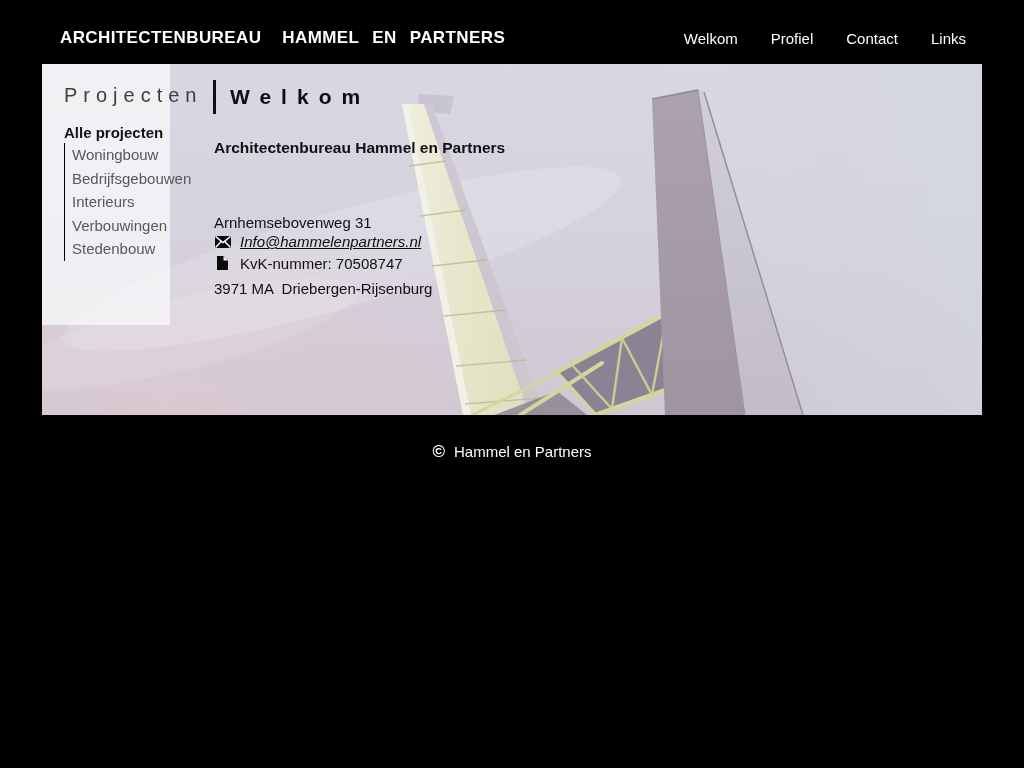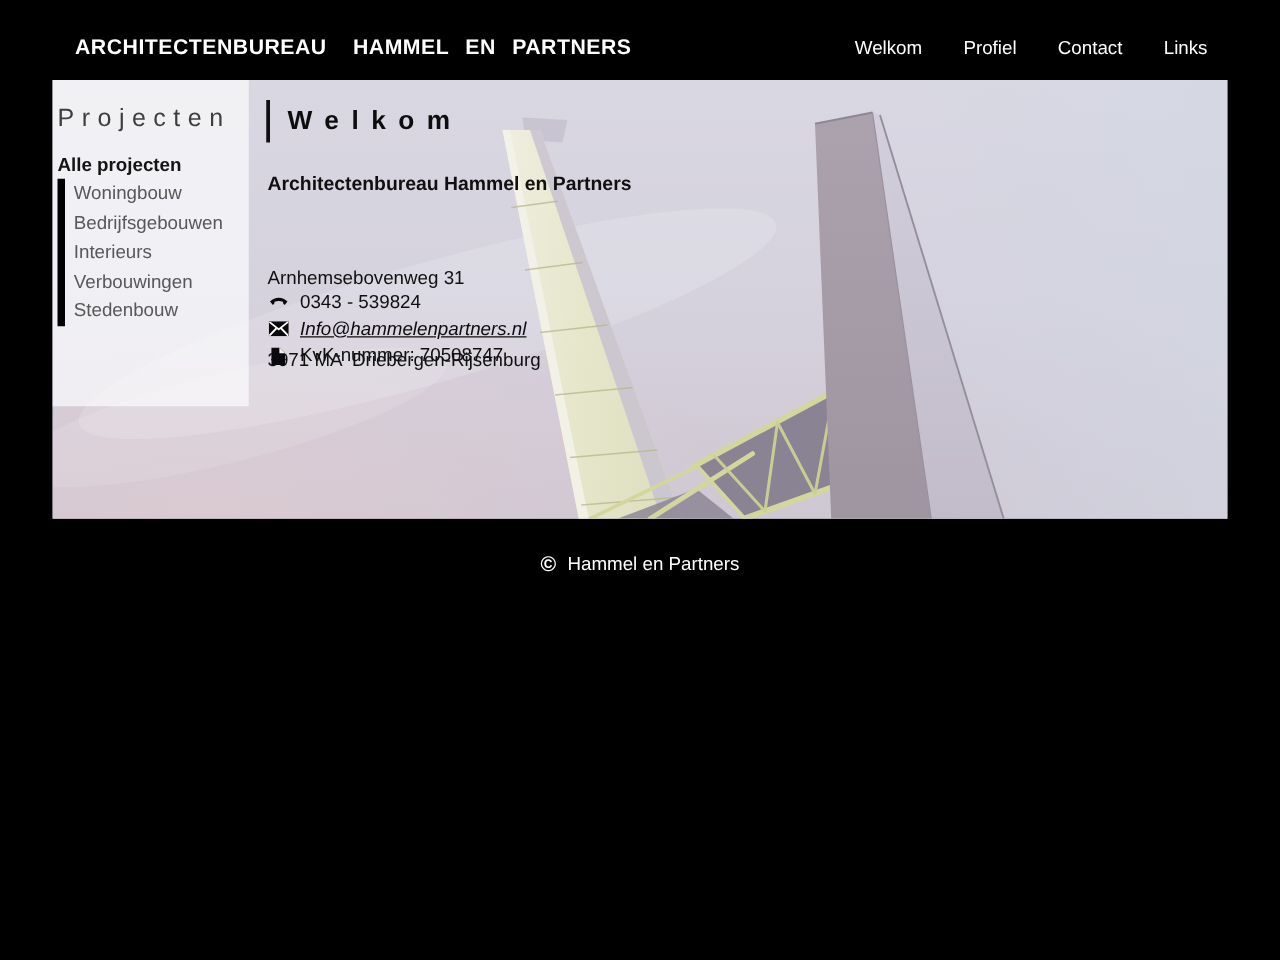--- a/index.html
+++ b/index.html
@@ -14,27 +14,27 @@
           white-space:nowrap; }
   .logo .part2 { margin-left:21px; word-spacing:8px; }
   nav { display:flex; align-items:center; gap:33px; padding-right:2px; }
   nav a { color:#fff; font-size:15px; text-decoration:none; cursor:pointer; }
 
   
   .hero { position:relative; width:940px; height:351px; overflow:hidden; background:#d6d3df; }
   .hero svg.bg { position:absolute; left:0; top:0; width:940px; height:351px; display:block; }
 
   
-  .sidebar { position:absolute; left:0; top:0; width:157px; height:261px;
-             background:rgba(249,249,251,.74); padding:20px 0 0 4px; }
+  .sidebar { position:absolute; left:0; top:0; width:128px; height:261px;
+             background:rgba(249,249,251,.74); padding:20px 0 0 22px; }
   .sidebar h2 { font-size:20px; font-weight:400; letter-spacing:6px;
                 color:#3e3e3e; white-space:nowrap; }
   .sidebar .all { margin-top:17px; font-size:15px; font-weight:bold; color:#141414;
                   cursor:pointer; }
-  .sidebar ul { list-style:none; margin-top:2px; border-left:6px solid #000000;
+  .sidebar ul { list-style:none; margin-top:2px; border-left:1px solid #000000;
                 padding-left:7px; width:106px; }
   .sidebar li { font-size:15px; line-height:23.5px; color:#585858; cursor:pointer;
                 white-space:normal; }
 
   
   .welcome { position:absolute; left:171px; top:0; width:480px; color:#101010; }
   .h-row { position:absolute; top:16px; left:0; display:flex; align-items:center; }
   .vbar { width:3px; height:34px; background:#101010; margin-right:14px; }
   h1 { font-size:21px; font-weight:bold; letter-spacing:10px; color:#0d0d0d; white-space:nowrap; }
   .company { position:absolute; top:75px; left:1px; font-size:15.5px; font-weight:bold; }
@@ -172,28 +172,20 @@
       </div>
       <p class="company">Architectenbureau Hammel en Partners</p>
       <div class="addr">
         <div>Arnhemsebovenweg 31</div>
         <div>3971 MA  Driebergen-Rijsenburg</div>
       </div>
       <div class="contacts">
         <div class="c-row">
           <span class="ico">
             <svg width="16" height="12" viewBox="0 0 16 12">
-                <path fill="#0a0a0a" d="M1 5.2 C4.7 1.1 11.3 1.1 15 5.2 L12.7 7.9 C11.8 7.5 11.3 6.5 11.4 5.4 C9.2 4.5 6.8 4.5 4.6 5.4 C4.7 6.5 4.2 7.5 3.3 7.9 Z"></path>
-              </svg>
-          </span>
-          <span>0343 - 539824</span>
-        </div>
-        <div class="c-row">
-          <span class="ico">
-            <svg width="16" height="12" viewBox="0 0 16 12">
                 <rect width="16" height="12" fill="#0a0a0a"></rect>
               <path d="M0.5 0.5 L8 6.5 L15.5 0.5 M0.5 11.5 L6 5.8 M15.5 11.5 L10 5.8" stroke="#ffffff" stroke-width="1.5" fill="none"></path>
               </svg>
           </span>
           <a>Info@hammelenpartners.nl</a>
         </div>
         <div class="c-row">
           <span class="ico">
             <svg width="11" height="14" viewBox="0 0 11 14">
                 <path fill="#0a0a0a" d="M0 0 H6.5 L11 4.5 V14 H0 Z"></path>

